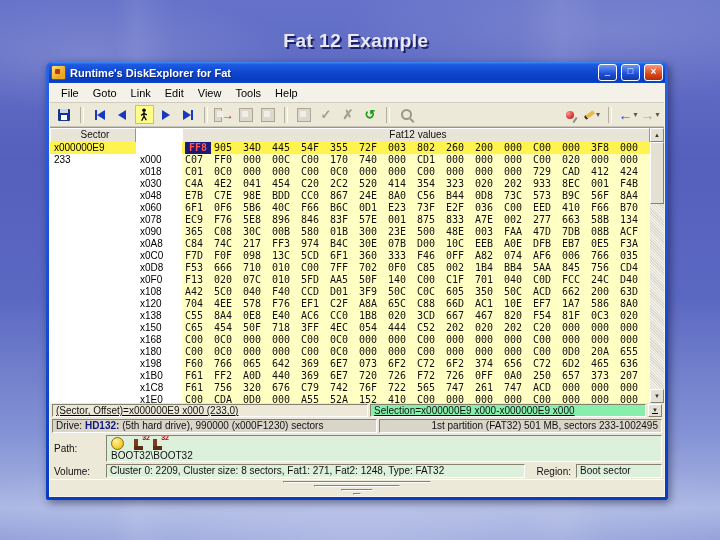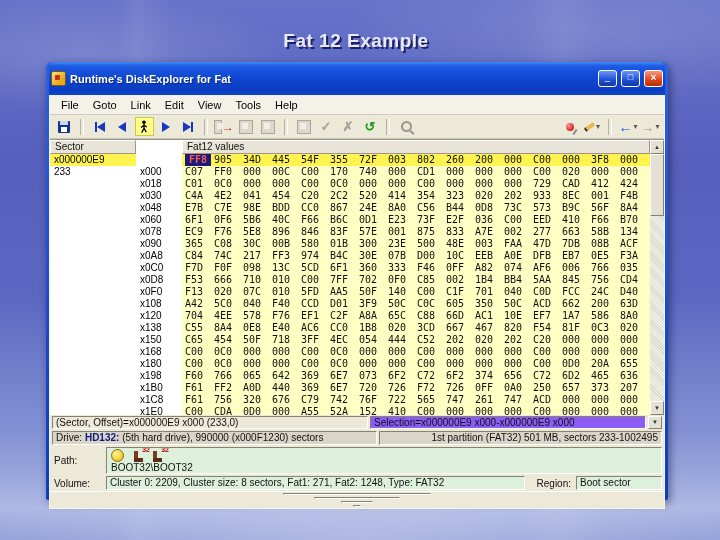--- a/index.html
+++ b/index.html
@@ -20,21 +20,21 @@
     letter-spacing:.5px;
   }
   
   .window{
     position:absolute;left:46px;top:62px;width:622px;height:438px;
     background:linear-gradient(180deg,#2b62e0,#0a3cc0);
     border-radius:6px 6px 2px 2px;
     padding:0 3px 3px 3px;box-sizing:border-box;
     box-shadow:2px 3px 8px rgba(0,0,30,.45);
   }
-  .titlebar{height:21px;display:flex;align-items:center;gap:4px;padding:6px 2px;
+  .titlebar{height:21px;display:flex;align-items:center;gap:4px;padding:0 2px;
     background:linear-gradient(180deg,#418cf0 0%,#1e5be4 12%,#1048d2 45%,#0a3cc0 85%,#0d46cc 100%);
     border-radius:5px 5px 0 0;}
   .app-icon{width:13px;height:13px;border-radius:2px;flex:0 0 auto;
     background:linear-gradient(135deg,#ffe070 0%,#e8a820 70%);border:1px solid #7a5a10;position:relative;}
   .app-icon::after{content:"";position:absolute;left:3px;top:3px;width:5px;height:5px;background:#c03020;border-radius:1px;}
   .titletext{flex:1;color:#fff;font-weight:bold;font-size:11px;text-shadow:1px 1px 1px #0a2a80;
     white-space:nowrap;overflow:hidden;}
   .wbtn{width:17px;height:15px;border:1px solid #fff;border-radius:3px;color:#fff;
     font-size:9px;line-height:13px;text-align:center;flex:0 0 auto;
     background:linear-gradient(180deg,#6a96f4,#1c4ed8 60%,#16369e);}
@@ -65,21 +65,21 @@
   .pin::after{content:"";position:absolute;width:2px;height:6px;background:#8a8a86;left:8px;top:6px;transform:rotate(35deg);}
   .pen{width:11px;height:4px;border-radius:1px;transform:rotate(-35deg);
     background:linear-gradient(90deg,#303030 2px,#e8b84c 2px);}
   .drop{font-size:8px;color:#5a5850;margin-left:1px;}
   .nav-arrow{font-size:14px;font-weight:bold;line-height:14px;}
   .nav-arrow.back{color:#1f46d8;}
   .nav-arrow.fwd{color:#a8a49a;}
   .spacer{flex:1;}
   
   .tablewrap{flex:1;min-height:0;position:relative;background:#fff;border-top:1px solid #9a968a;}
-  .thead{display:flex;height:14px;padding-right:14px;}
+  .thead{display:flex;height:26px;padding-right:14px;text-align:center;}
   .th{background:#e8e4d8;border-top:1px solid #fff;border-left:1px solid #fff;
      border-right:1px solid #9a968a;border-bottom:1px solid #9a968a;
      font-size:10px;line-height:12px;padding-left:4px;box-sizing:border-box;color:#111;}
   .th.sec{width:86px;} .th.off{width:46px;margin-top:16px;} .th.val{flex:1;}
   .tbody{position:absolute;top:14px;left:0;right:14px;bottom:0;overflow:hidden;background:#fff;}
   .trow{display:flex;height:12px;line-height:12px;font-size:10px;}
   .c-sec{width:86px;padding-left:4px;box-sizing:border-box;background:#fff;white-space:nowrap;}
   .c-off{width:46px;padding-left:4px;box-sizing:border-box;background:#fff;margin-top:12px;}
   .c-vals{flex:1;display:flex;background:#ffffc4;font-family:"DejaVu Sans Mono",monospace;padding-left:3px;}
   .trow.hl .c-sec,.trow.hl .c-off{background:#fff34f;}
@@ -92,23 +92,23 @@
   .sbtn{position:absolute;left:0;width:14px;height:14px;background:#e4e0d4;
     border:1px solid;border-color:#fff #86826f #86826f #fff;box-sizing:border-box;
     font-size:6px;text-align:center;line-height:12px;color:#333;}
   .sbtn.up{top:0;} .sbtn.down{bottom:0;}
   .sthumb{position:absolute;left:0;top:14px;width:14px;height:62px;background:#e4e0d4;
     border:1px solid;border-color:#fff #86826f #86826f #fff;box-sizing:border-box;}
   
   .strip{display:flex;align-items:center;gap:2px;padding:1px 2px;box-sizing:border-box;background:#ece9d8;}
   .sunken{border:1px solid;border-color:#86826f #fff #fff #86826f;box-sizing:border-box;
     font-size:10px;line-height:12px;padding:0 3px;white-space:nowrap;overflow:hidden;color:#111;}
-  .row-pos{height:15px;}
+  .row-pos{height:15px;text-decoration:underline;}
   .box-pos{flex:1.15;height:13px;background:#ece9d8;}
-  .box-sel{flex:1;height:13px;background:#8b5cf6;}
+  .box-sel{flex:1;height:13px;background:#86efac;}
   .combo-btn{width:14px;height:13px;background:#e4e0d4;border:1px solid;border-color:#fff #86826f #86826f #fff;
     box-sizing:border-box;font-size:6px;text-align:center;line-height:11px;color:#333;}
   .row-drive{height:16px;}
   .box-drive{flex:1.15;height:14px;background:#d9d5c9;}
   .box-part{flex:1;height:14px;background:#d9d5c9;text-align:right;}
   .navy{color:#101880;font-weight:bold;}
   
   .row-path{height:29px;}
   .plabel{width:50px;font-size:10px;padding-left:2px;color:#111;}
   .greenbox{background:#ddf0dc;height:100%;}

